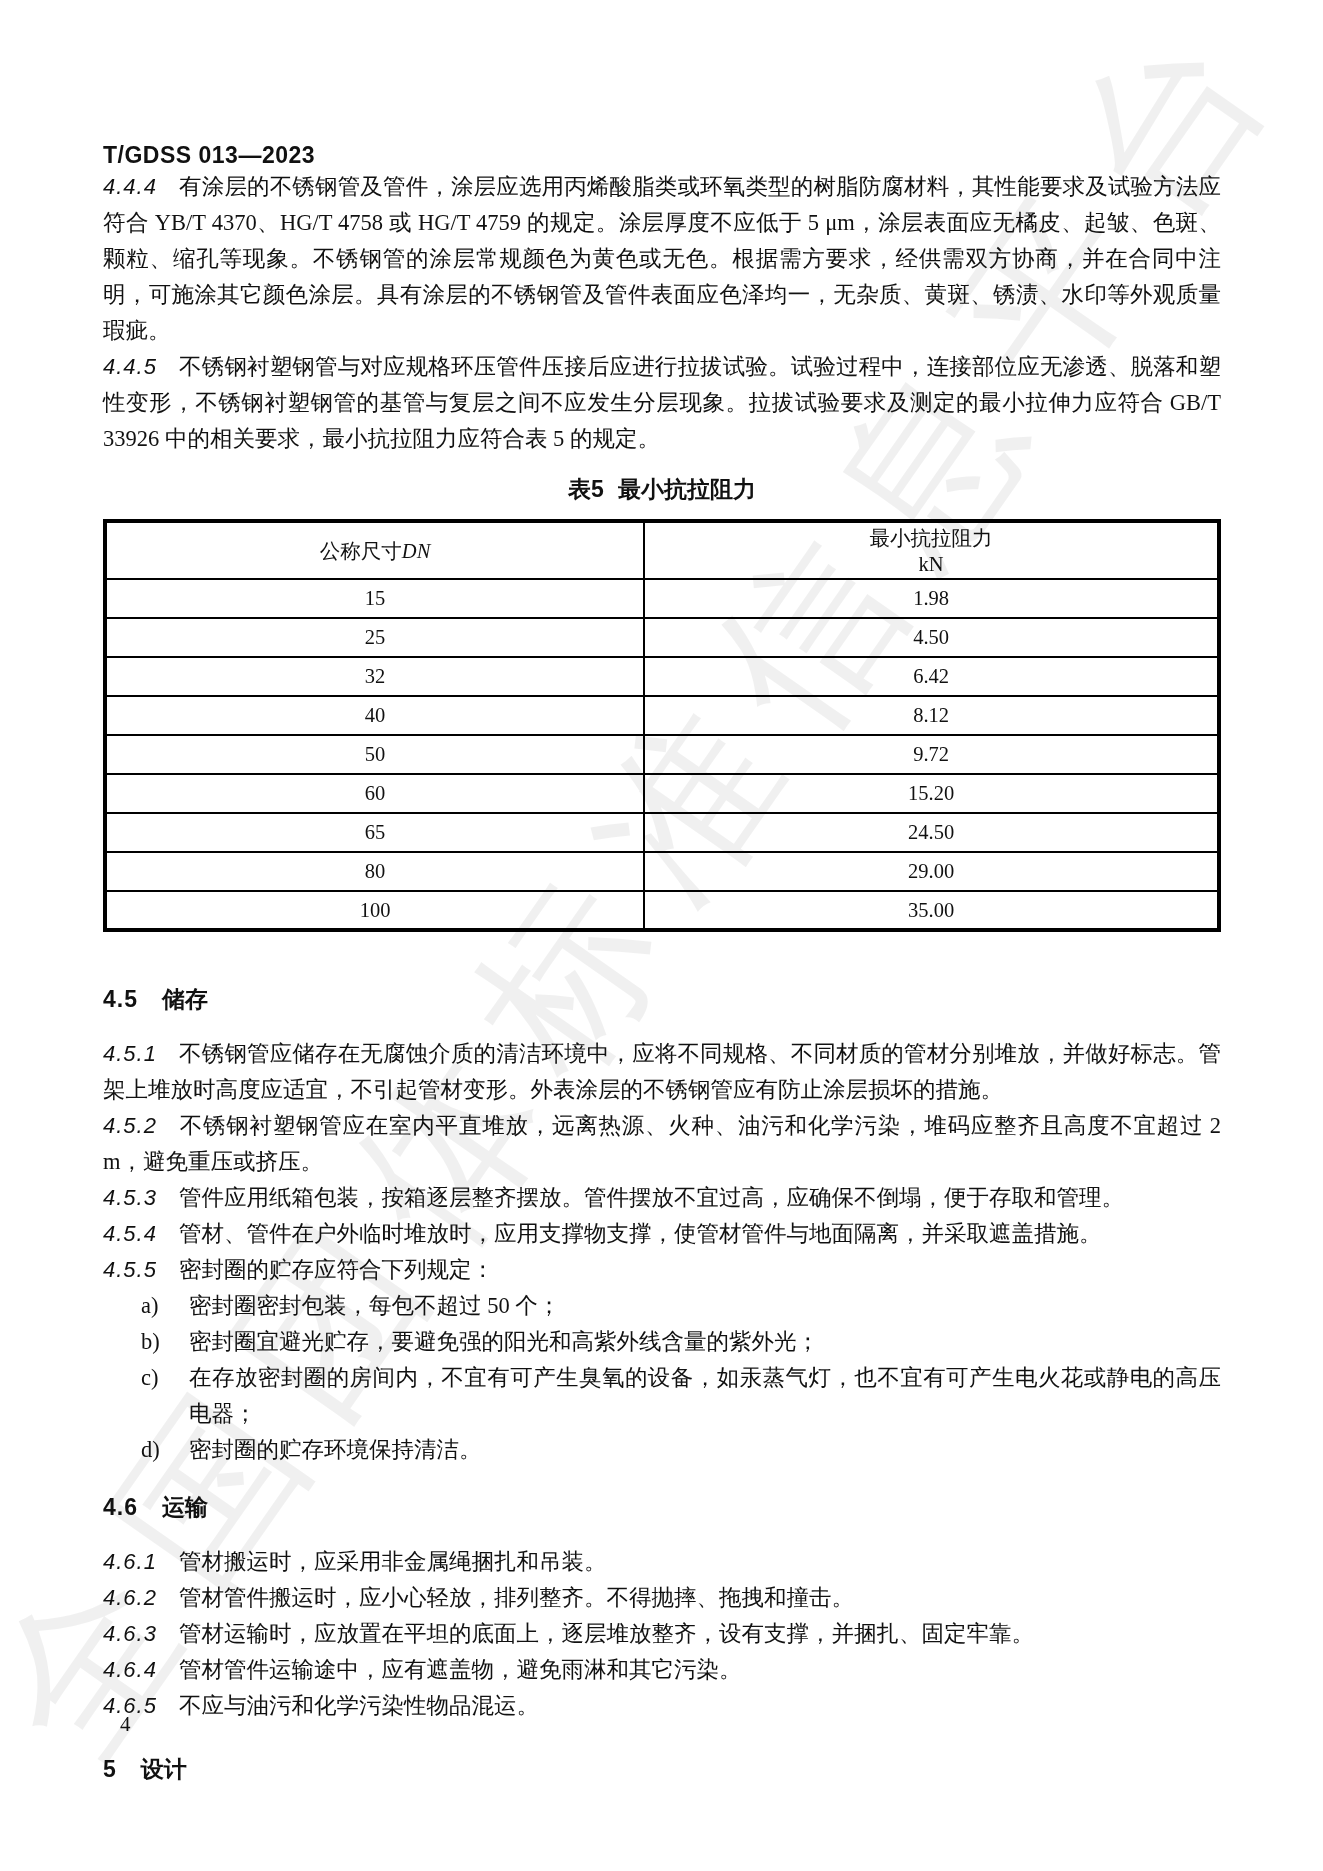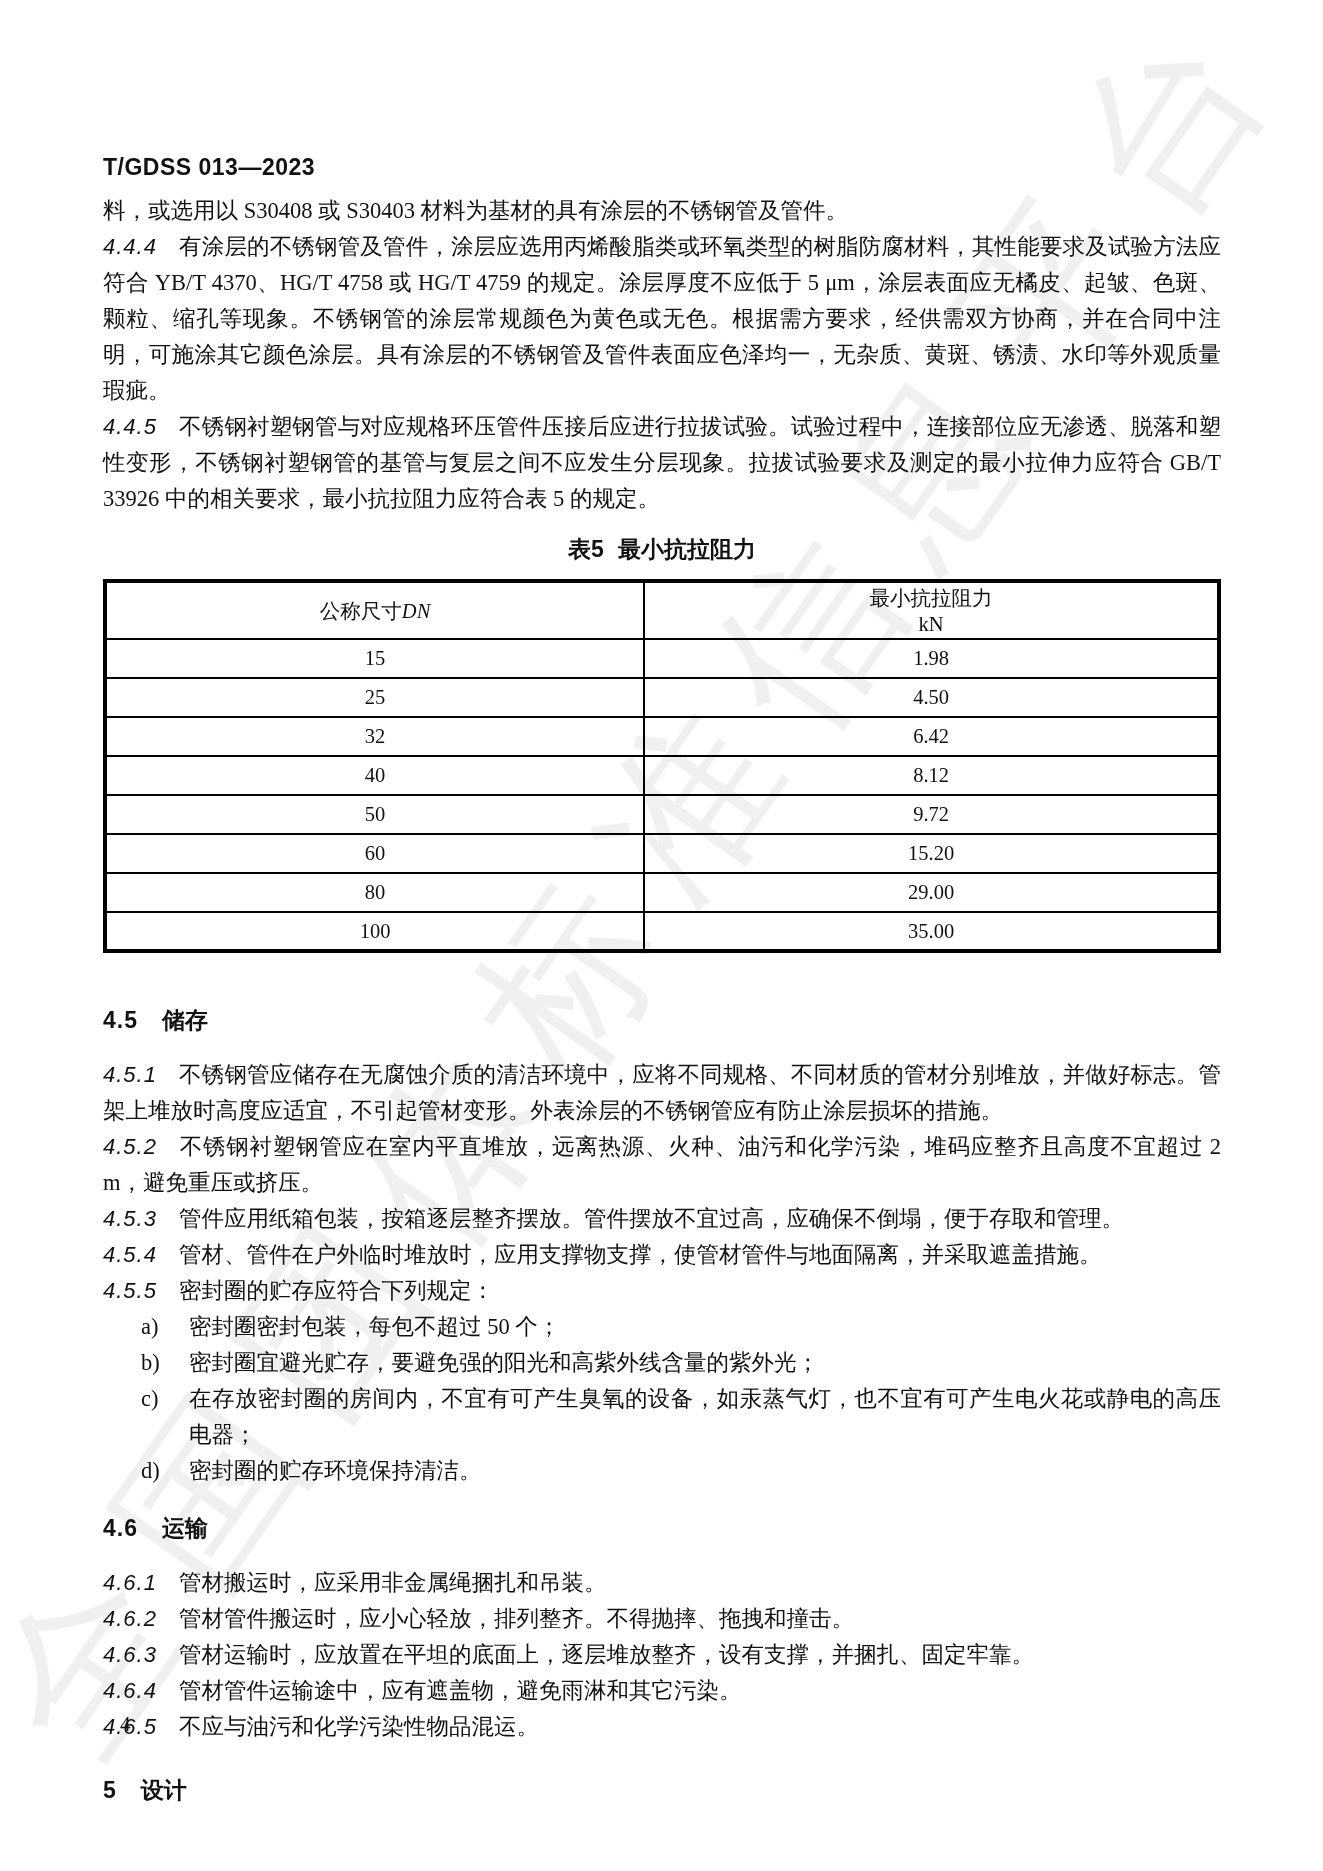--- a/index.html
+++ b/index.html
@@ -24,21 +24,21 @@
     font-size: 175px;
     letter-spacing: 34px;
     white-space: nowrap;
     color: rgba(0, 0, 0, 0.06);
     z-index: 0;
     pointer-events: none;
   }
   .content {
     position: absolute;
     left: 103px;
-    top: 16px;
+    top: 4px;
     width: 1118px;
     z-index: 1;
   }
   .doc-header {
     margin-top: 138px;
     font-family: "Liberation Sans", "DejaVu Sans", sans-serif;
     font-size: 23px;
     font-weight: bold;
     letter-spacing: 0.5px;
   }
@@ -110,21 +110,20 @@
 <body>
 
 <div class="page">
 
   <div class="watermark">全国团体标准信息平台</div>
 
   <div class="content">
 
     <div class="doc-header">T/GDSS 013—2023</div>
 
-    <p class="body-text intro">料，或选用以 S30408 或 S30403 材料为基材的具有涂层的不锈钢管及管件。</p>
 
     <p class="body-text clause">
       <span class="num">4.4.4</span><span>有涂层的不锈钢管及管件，涂层应选用丙烯酸脂类或环氧类型的树脂防腐材料，其性能要求及试验方法应符合 YB/T 4370、HG/T 4758 或 HG/T 4759 的规定。涂层厚度不应低于 5 μm，涂层表面应无橘皮、起皱、色斑、颗粒、缩孔等现象。不锈钢管的涂层常规颜色为黄色或无色。根据需方要求，经供需双方协商，并在合同中注明，可施涂其它颜色涂层。具有涂层的不锈钢管及管件表面应色泽均一，无杂质、黄斑、锈渍、水印等外观质量瑕疵。</span>
     </p>
 
     <p class="body-text clause">
       <span class="num">4.4.5</span><span>不锈钢衬塑钢管与对应规格环压管件压接后应进行拉拔试验。试验过程中，连接部位应无渗透、脱落和塑性变形，不锈钢衬塑钢管的基管与复层之间不应发生分层现象。拉拔试验要求及测定的最小拉伸力应符合 GB/T 33926 中的相关要求，最小抗拉阻力应符合表 5 的规定。</span>
     </p>
 
     <div class="table-caption">
@@ -162,20 +161,24 @@
           </tr>
       <tr>
             <td>50</td>
             <td>9.72</td>
           </tr>
       <tr>
             <td>60</td>
             <td>15.20</td>
           </tr>
       <tr>
+            <td>65</td>
+            <td>24.50</td>
+          </tr>
+      <tr>
             <td>80</td>
             <td>29.00</td>
           </tr>
       <tr>
             <td>100</td>
             <td>35.00</td>
           </tr>
     </tbody>
       </table>
 

